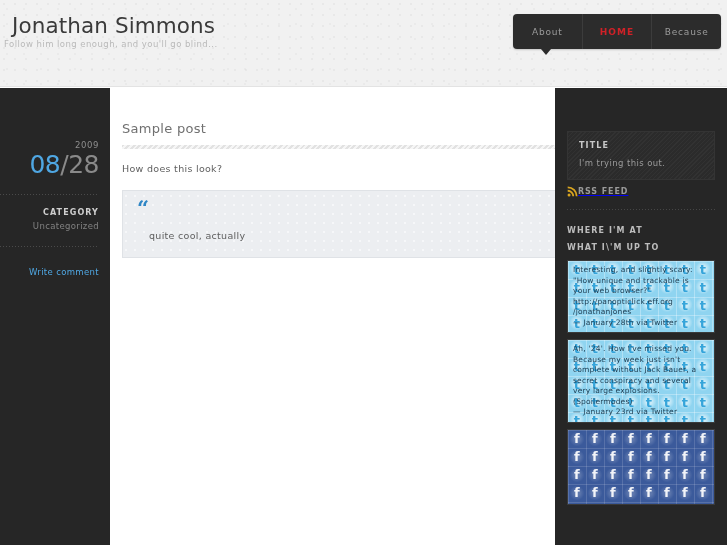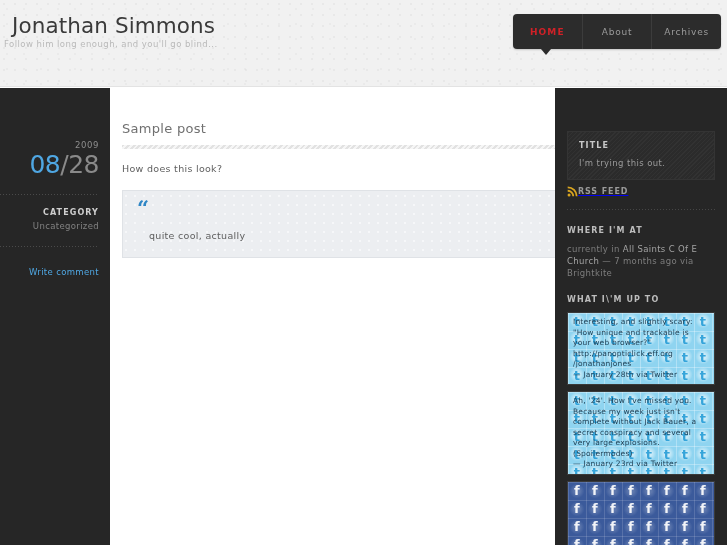--- a/index.html
+++ b/index.html
@@ -332,23 +332,23 @@
   .status-date { display: block; }
 </style>
 </head>
 <body>
 
 <div id="header">
   <h1 id="site-title">Jonathan Simmons</h1>
   <div id="site-tagline">Follow him long enough, and you'll go blind...</div>
 
   <nav id="nav">
+    <div class="nav-item">About</div>
     <div class="nav-item active">HOME</div>
-    <div class="nav-item">About</div>
-    <div class="nav-item">Archives</div>
+    <div class="nav-item">Because</div>
   </nav>
 </div>
 
 <div id="page">
 
   <aside id="meta-sidebar">
     <div id="post-year">2009</div>
     <div id="post-date">
       <span id="post-month">08</span><span id="post-day">/28</span>
     </div>
@@ -386,23 +386,20 @@
         <circle cx="3" cy="13" r="2.2" fill="#d9a520"></circle>
         <path d="M1 8.2a6.8 6.8 0 0 1 6.8 6.8h2.6A9.4 9.4 0 0 0 1 5.6z" fill="#d9a520"></path>
         <path d="M1 3.2A11.8 11.8 0 0 1 12.8 15h2.6A14.4 14.4 0 0 0 1 0.6z" fill="#d9a520"></path>
       </svg>
       <span id="rss-label">RSS FEED</span>
     </a>
 
     <div class="aside-divider"></div>
 
     <div class="widget-title">WHERE I'M AT</div>
-    <div id="where-text">
-      <span>currently in </span><span class="hl">All Saints C Of E Church</span><span> — 7 months ago via Brightkite</span>
-    </div>
 
     <div class="widget-title">WHAT I\'M UP TO</div>
 
     <div class="status-tile twitter">
       <div class="glyph-layer">
           <span>t</span>
           <span>t</span>
           <span>t</span>
           <span>t</span>
           <span>t</span>

